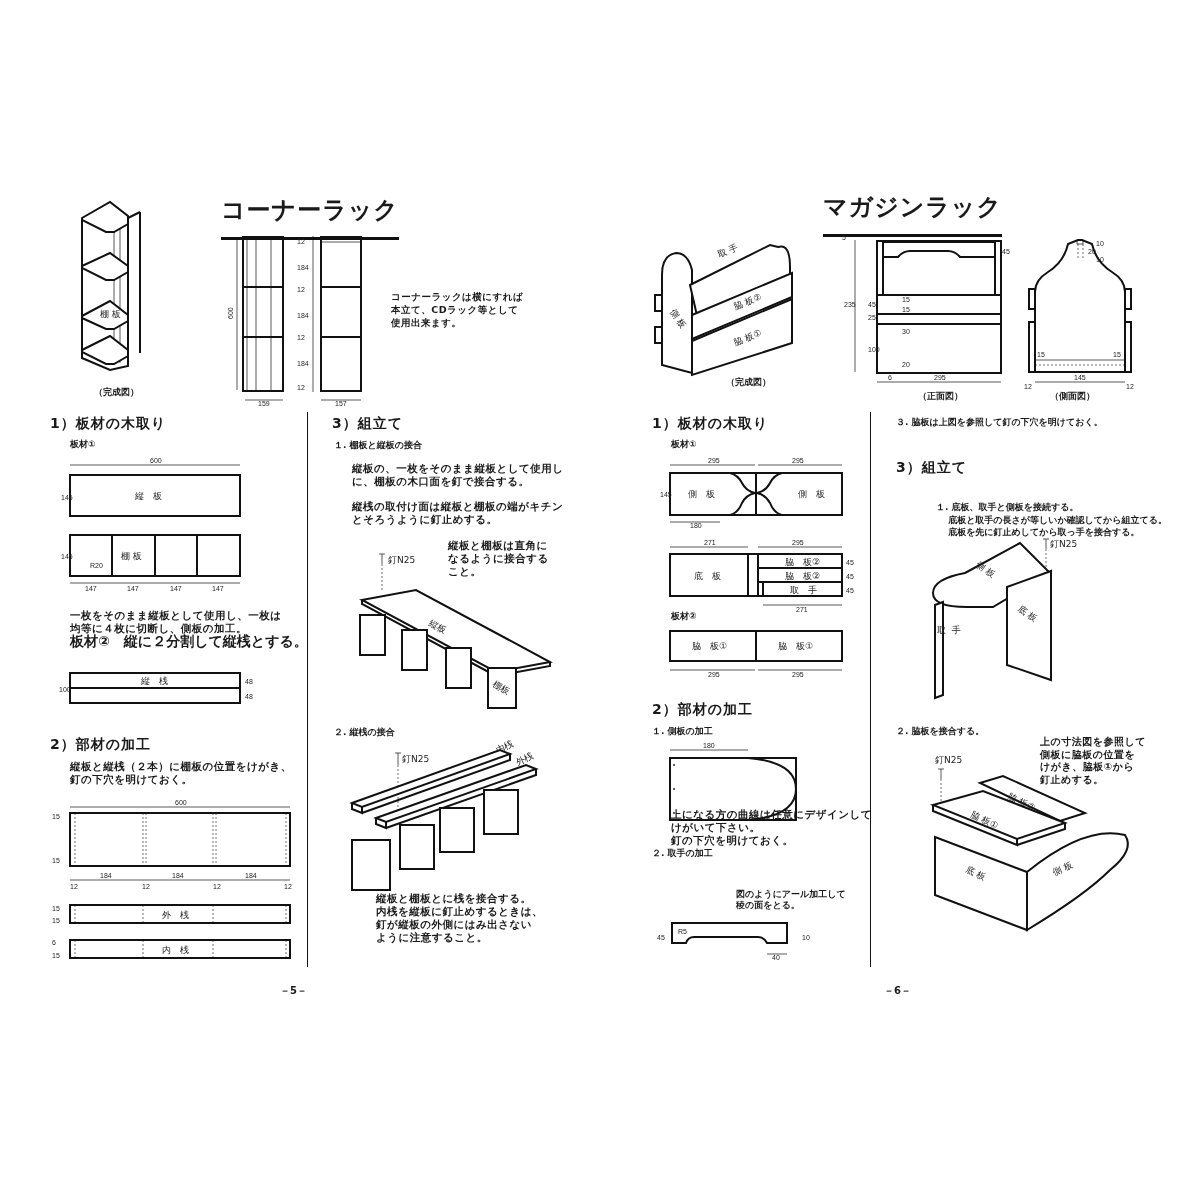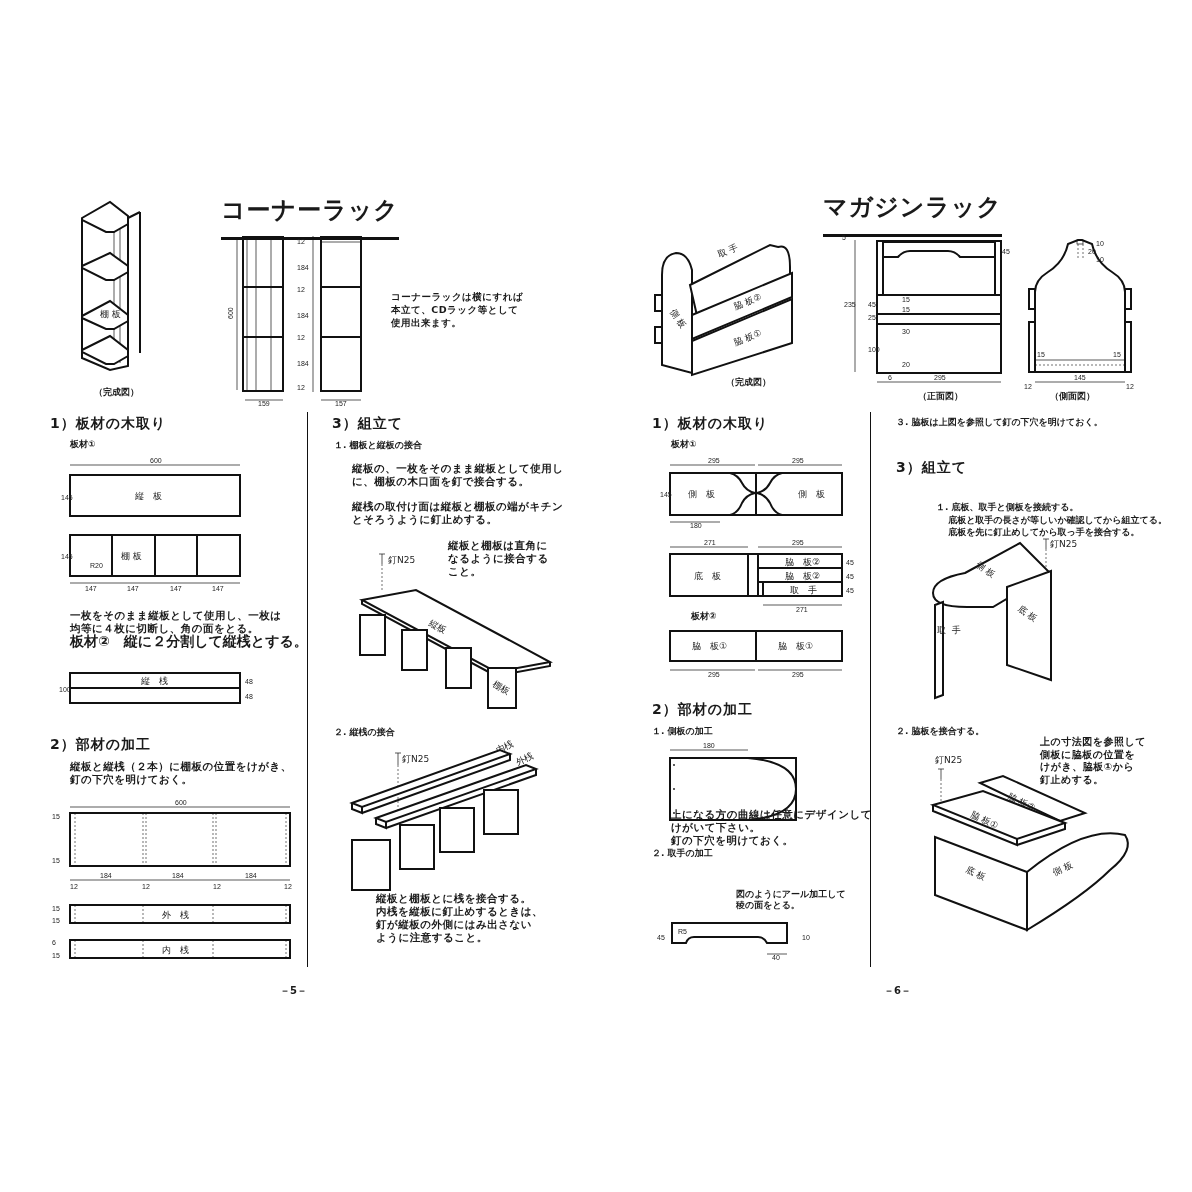--- a/index.html
+++ b/index.html
@@ -86,21 +86,21 @@
   <text class="dim" x="6" y="104">145</text>
   <text class="lbl" x="66" y="104">棚 板</text>
   <text class="dim" x="35" y="113">R20</text>
   <line class="thin" x1="15" y1="128" x2="185" y2="128"></line>
   <text class="dim" x="30" y="136">147</text>
   <text class="dim" x="72" y="136">147</text>
   <text class="dim" x="115" y="136">147</text>
   <text class="dim" x="157" y="136">147</text>
 </svg>
 <div class="abs txt" style="left:70px;top:609px;">一枚をそのまま縦板として使用し、一枚は
-均等に４枚に切断し、角の面をとる。</div>
+均等に４枚に切断し、側板の加工。</div>
 <div class="abs sm" style="left:70px;top:636px;font-size:14px;">板材②　縦に２分割して縦桟とする。</div>
 <svg style="left:55px;top:670px;" width="210" height="40">
   <rect class="thick" x="15" y="3" width="170" height="30"></rect>
   <line class="thick" x1="15" y1="18" x2="185" y2="18"></line>
   <text class="dim" x="4" y="22">100</text>
   <text class="lbl" x="86" y="14">縦　桟</text>
   <text class="dim" x="190" y="14">48</text>
   <text class="dim" x="190" y="29">48</text>
 </svg>
 
@@ -289,21 +289,21 @@
   <text class="lbl" x="34" y="124">底　板</text>
   <text class="lbl" x="125" y="110">脇　板②</text>
   <text class="lbl" x="125" y="124">脇　板②</text>
   <text class="lbl" x="130" y="138">取　手</text>
   <text class="dim" x="186" y="110">45</text>
     <text class="dim" x="186" y="124">45</text>
     <text class="dim" x="186" y="138">45</text>
   <line class="thin" x1="103" y1="150" x2="182" y2="150"></line>
     <text class="dim" x="136" y="157">271</text>
 </svg>
-<div class="abs sm" style="left:671px;top:611px;margin-left:20px;">板材②</div>
+<div class="abs sm" style="left:671px;top:611px;">板材②</div>
 <svg style="left:660px;top:628px;" width="200" height="50">
   <rect class="thick" x="10" y="3" width="172" height="30"></rect>
   <line class="thick" x1="96" y1="3" x2="96" y2="33"></line>
   <text class="lbl" x="32" y="21">脇　板①</text>
   <text class="lbl" x="118" y="21">脇　板①</text>
   <line class="thin" x1="10" y1="42" x2="95" y2="42"></line>
     <line class="thin" x1="98" y1="42" x2="182" y2="42"></line>
   <text class="dim" x="48" y="49">295</text>
     <text class="dim" x="132" y="49">295</text>
 </svg>

